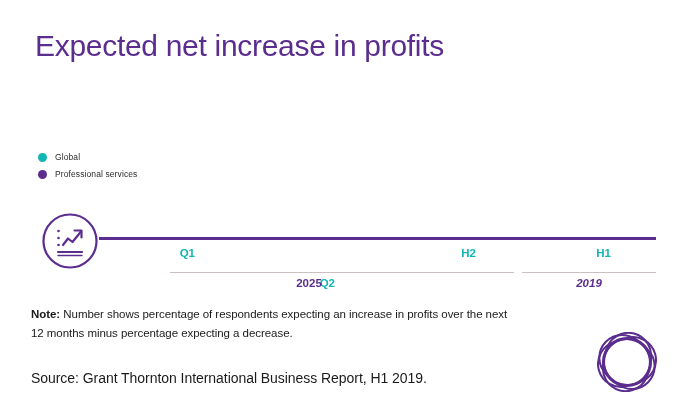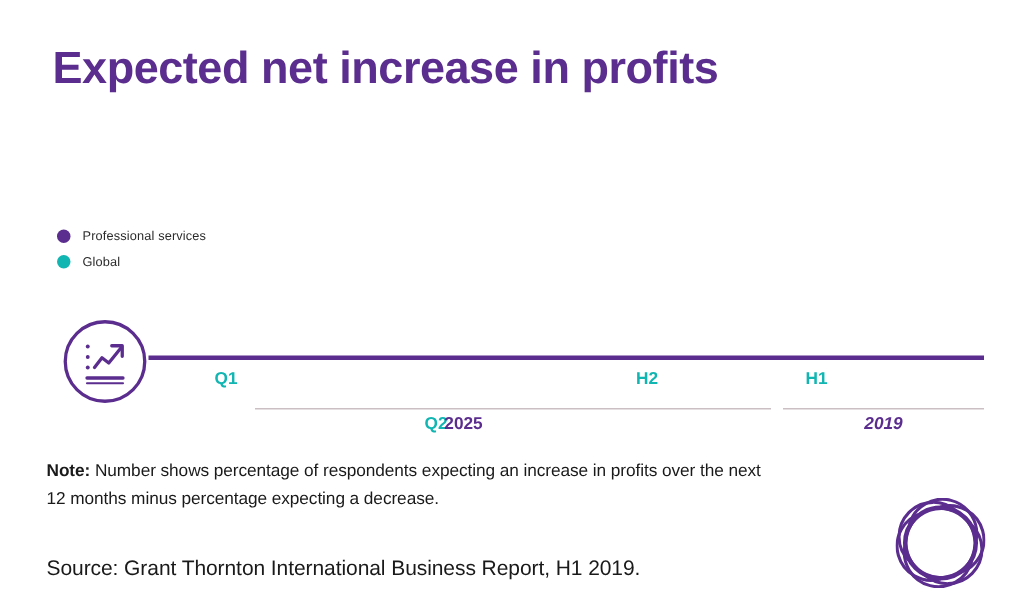--- a/index.html
+++ b/index.html
@@ -15,21 +15,21 @@
     font-family: "Liberation Sans", sans-serif;
     -webkit-font-smoothing: antialiased;
   }
 
   
   .title {
     position: absolute;
     left: 35px;
     top: 29px;
     font-size: 30px;
-    font-weight: bold;
+    font-weight: normal;
     color: #5B2D8E;
     letter-spacing: -0.3px;
     line-height: 1.1;
     white-space: nowrap;
   }
 
   
   .legend {
     position: absolute;
     left: 38px;
@@ -73,21 +73,21 @@
     height: 3px;
     background: #5B2D8E;
   }
 
   .period-label {
     position: absolute;
     top: 247px;
     font-size: 11.5px;
     font-weight: bold;
     color: #11B5B2;
-    text-align: left;
+    text-align: right;
     white-space: nowrap;
   }
 
   .group-rule {
     position: absolute;
     top: 272px;
     height: 1px;
     background: #CBBFC4;
   }
   .group-label {
@@ -132,26 +132,26 @@
     height: 60px;
   }
 </style>
 </head>
 <body>
 
 <div class="title">Expected net increase in profits</div>
 
 <div class="legend">
   <div class="legend-row">
+    <span class="legend-dot" style="background:#11B5B2"></span>
+    <span class="legend-label">Global</span>
+  </div>
+  <div class="legend-row">
     <span class="legend-dot" style="background:#5B2D8E"></span>
     <span class="legend-label">Professional services</span>
-  </div>
-  <div class="legend-row">
-    <span class="legend-dot" style="background:#11B5B2"></span>
-    <span class="legend-label">Global</span>
   </div>
 </div>
 
 <div class="chart-icon">
   <svg width="58" height="58" viewBox="0 0 58 58" aria-hidden="true">
     <circle cx="29" cy="29" r="26.5" fill="none" stroke="#5B2D8E" stroke-width="2.2"></circle>
     <circle cx="17.5" cy="19" r="1.3" fill="#5B2D8E"></circle>
     <circle cx="17.5" cy="26" r="1.3" fill="#5B2D8E"></circle>
     <circle cx="17.5" cy="33" r="1.3" fill="#5B2D8E"></circle>
     <polyline points="22,33 27,26.5 31.5,30 40,19.5" fill="none" stroke="#5B2D8E" stroke-width="2.2" stroke-linecap="round" stroke-linejoin="round"></polyline>
@@ -159,21 +159,21 @@
     <line x1="17" y1="40" x2="41" y2="40" stroke="#5B2D8E" stroke-width="2.2" stroke-linecap="round"></line>
     <line x1="17" y1="43.5" x2="41" y2="43.5" stroke="#5B2D8E" stroke-width="1.4" stroke-linecap="round"></line>
   </svg>
 </div>
 
 <div class="axis-line"></div>
 
 <div class="period-label" style="left:143px;width:52px;">Q1</div>
 <div class="period-label" style="left:283px;width:52px;margin-top:30px;">Q2</div>
 <div class="period-label" style="left:424px;width:52px;">H2</div>
-<div class="period-label" style="left:537px;width:52px;">H1</div>
+<div class="period-label" style="left:559px;width:52px;">H1</div>
 
 <div class="group-rule" style="left:170px;width:344px;"></div>
 <div class="group-label" style="left:262px;width:94px;">2025</div>
 
 <div class="group-rule" style="left:522px;width:134px;"></div>
 <div class="group-label" style="left:542px;width:94px;font-style:italic;">2019</div>
 
 <div class="note"><b>Note:</b><span> Number shows percentage of respondents expecting an increase in profits over the next 12 months minus percentage expecting a decrease.</span></div>
 
 <div class="source">Source: Grant Thornton International Business Report, H1 2019.</div>

